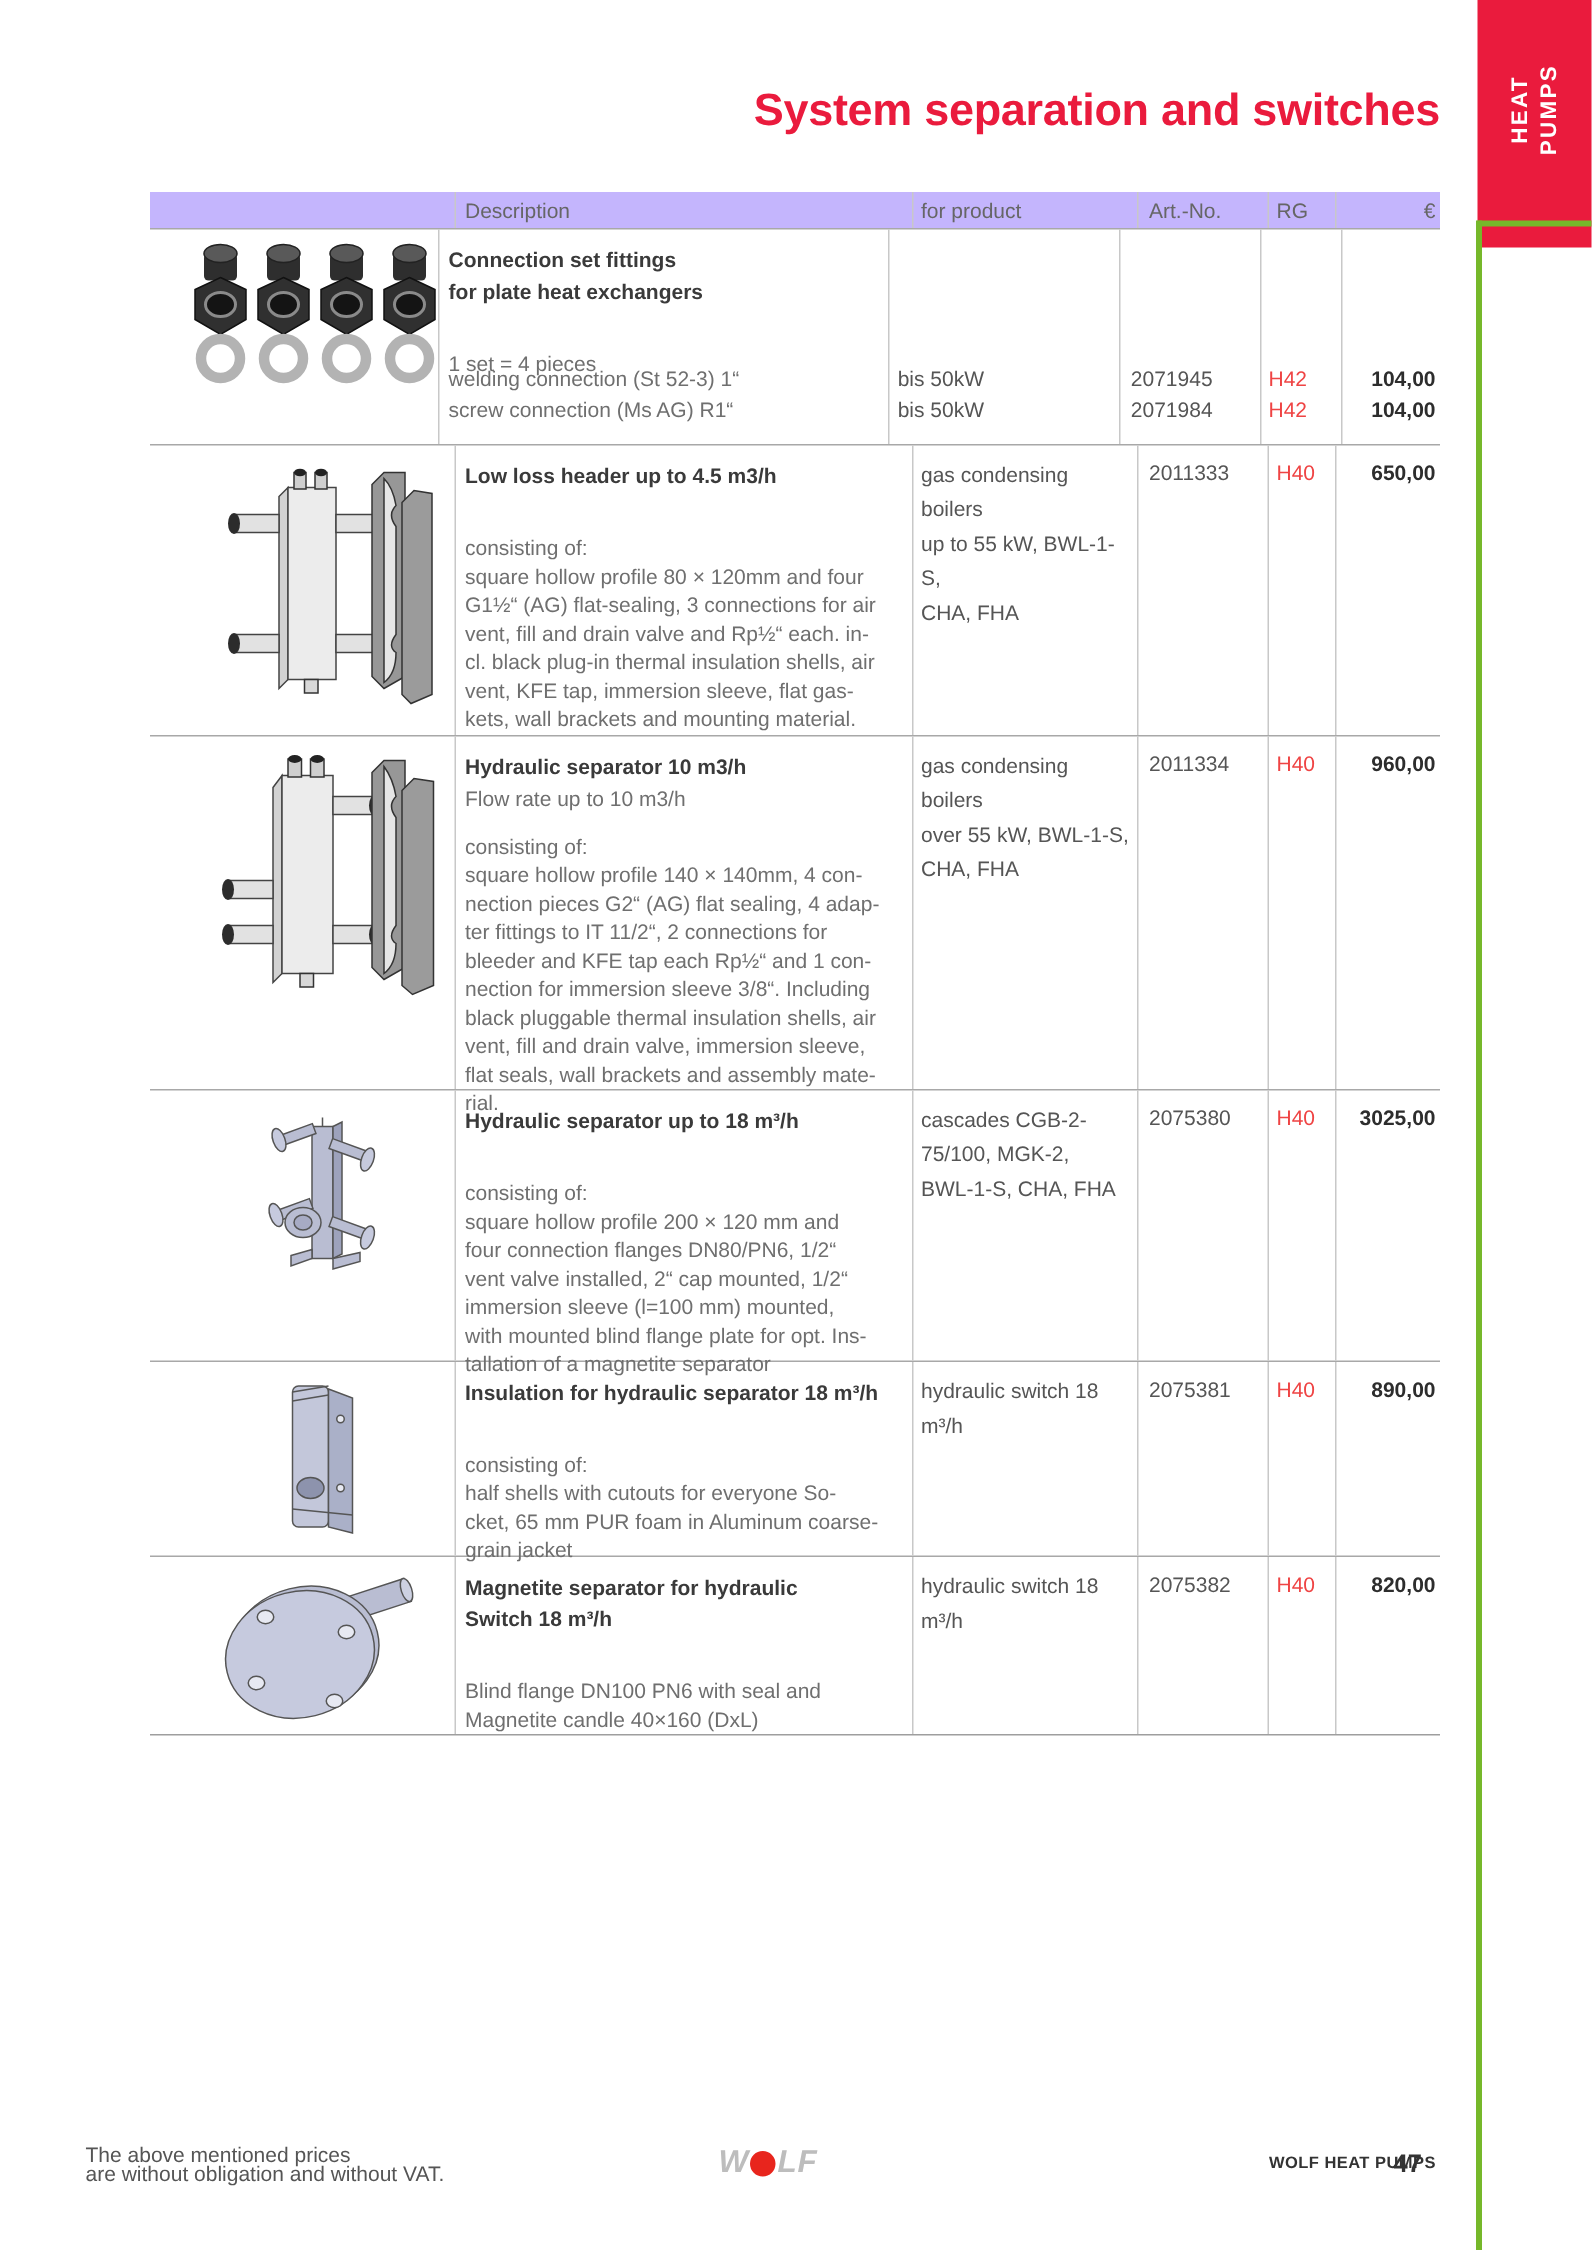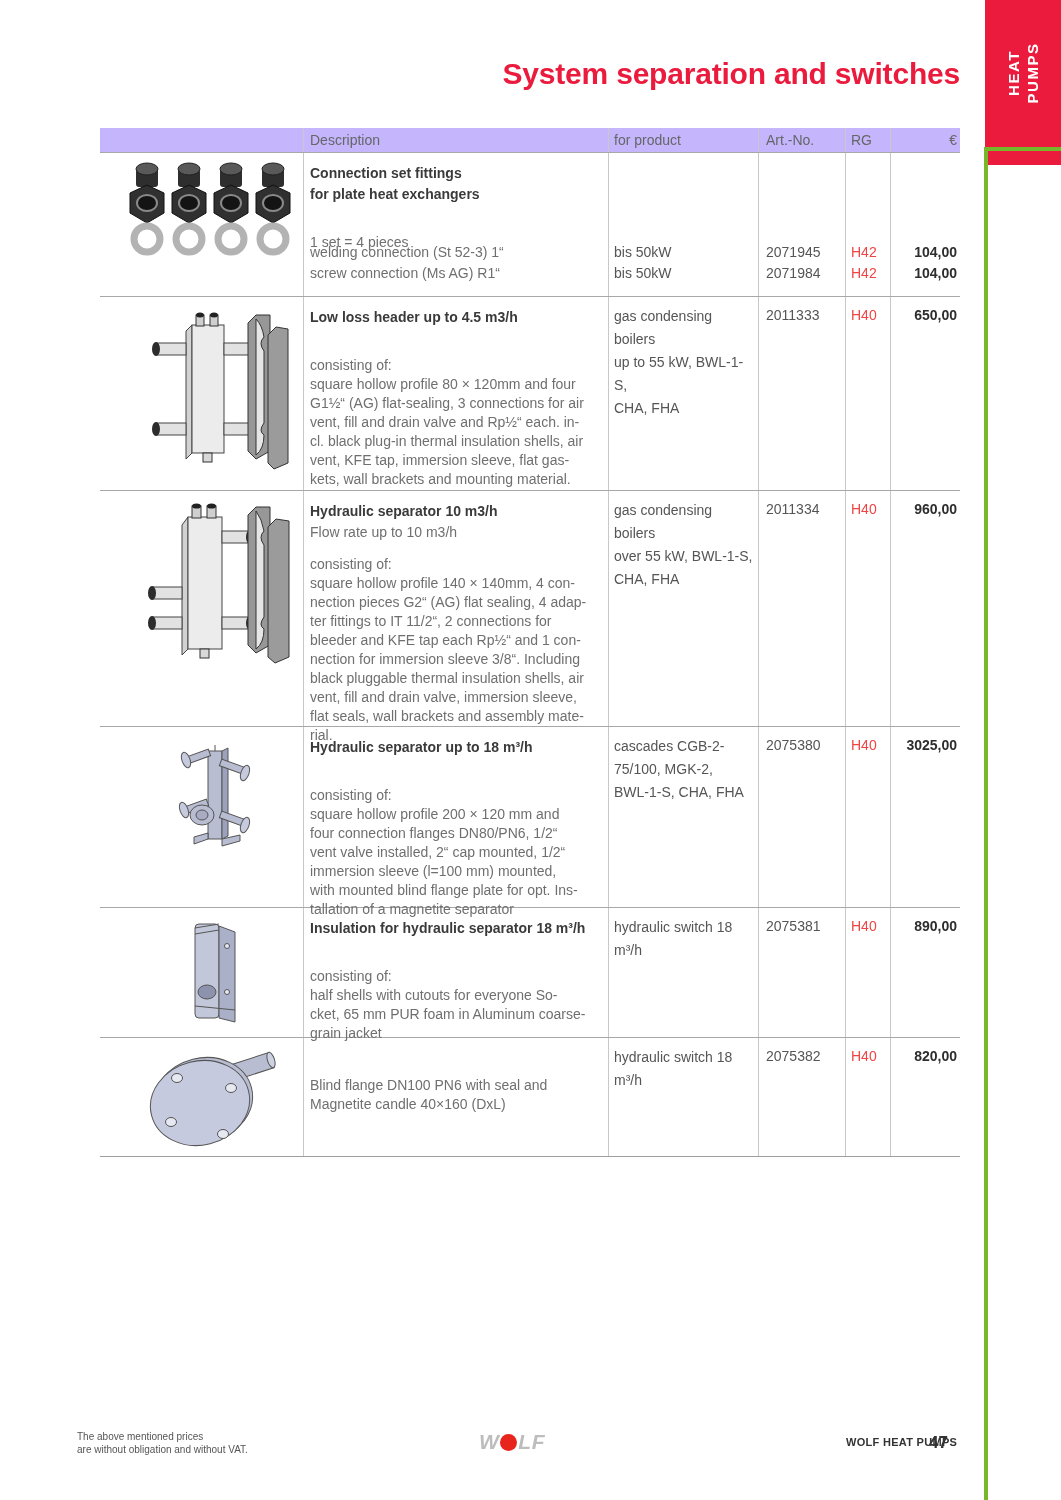--- a/index.html
+++ b/index.html
@@ -60,28 +60,28 @@
   .gap12{margin-top:12px;}
   
   .row-1{height:143px;}
   .row-2{height:193px;}
   .row-3{height:235px;}
   .row-4{height:180px;}
   .row-5{height:129px;}
   .row-6{height:118px;}
   .variants{position:absolute;left:6px;right:8px;bottom:12px;}
   .variant-line{line-height:21px;color:#6f6f6f;}
-  .bottom-stack{display:flex;flex-direction:column;justify-content:flex-end;padding-bottom:12px;}
+  .bottom-stack{display:flex;flex-direction:column;justify-content:flex-end;padding-bottom:12px;margin-left:11px;}
   .bottom-stack .v{line-height:21px;}
   .img-wrap{position:absolute;}
 
   
   .footer-disclaimer{
-    position:absolute;left:77px;top:1430px;
-    font-size:10px;color:#555;line-height:13px;
+    position:absolute;left:57px;top:1430px;
+    font-size:14px;color:#555;line-height:13px;
   }
   .brand-logo{
     position:absolute;left:479px;top:1430px;
     font-size:21px;font-weight:800;font-style:italic;color:#bdbdbd;
     letter-spacing:0.5px;display:flex;align-items:center;
   }
   .brand-logo .o-dot{
     display:inline-block;width:17px;height:17px;border-radius:50%;
     background:#e8251d;margin:0 1px;
   }
@@ -346,20 +346,22 @@
 
         <ellipse cx="60" cy="58" rx="50" ry="42" transform="rotate(-14 60 58)" fill="#b9bdd2" stroke="#555"></ellipse>
         <ellipse cx="57" cy="61" rx="50" ry="42" transform="rotate(-14 57 61)" fill="#c6cade" stroke="#555"></ellipse>
         <ellipse cx="34" cy="36" rx="5.5" ry="4.5" fill="#e7e9f2" stroke="#555"></ellipse>
         <ellipse cx="88" cy="46" rx="5.5" ry="4.5" fill="#e7e9f2" stroke="#555"></ellipse>
         <ellipse cx="28" cy="80" rx="5.5" ry="4.5" fill="#e7e9f2" stroke="#555"></ellipse>
         <ellipse cx="80" cy="92" rx="5.5" ry="4.5" fill="#e7e9f2" stroke="#555"></ellipse>
       </svg>
     </div>
     <div class="col-desc">
+      <div class="desc-title pre">Magnetite separator for hydraulic
+Switch 18 m³/h</div>
       <div class="desc-body pre">Blind flange DN100 PN6 with seal and
 Magnetite candle 40×160 (DxL)</div>
     </div>
     <div class="col-prod pre">hydraulic switch 18
 m³/h</div>
     <div class="col-art">2075382</div>
     <div class="col-rg">H40</div>
     <div class="col-price">820,00</div>
   </div>
 

